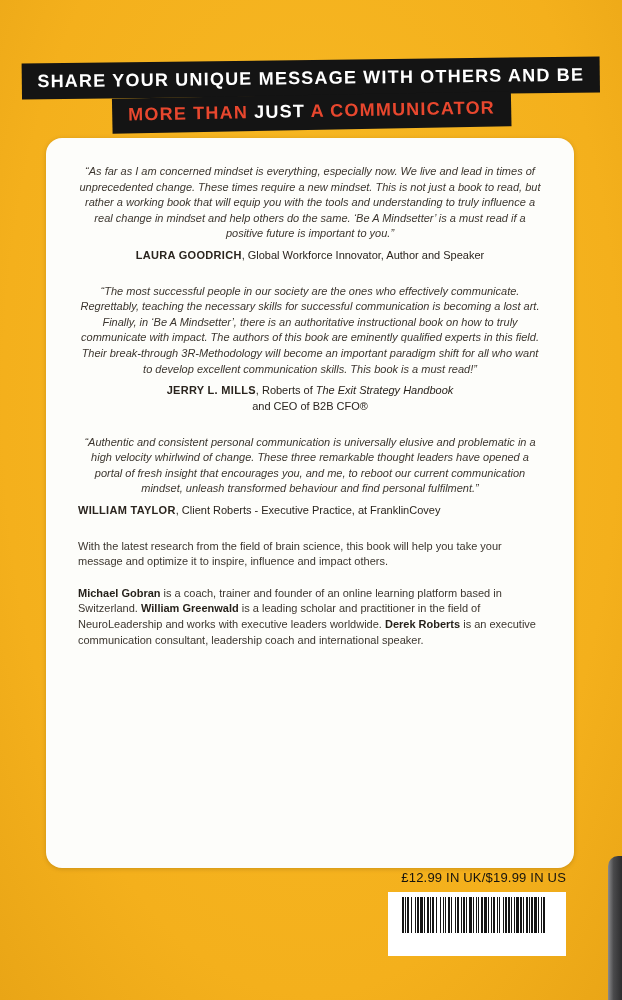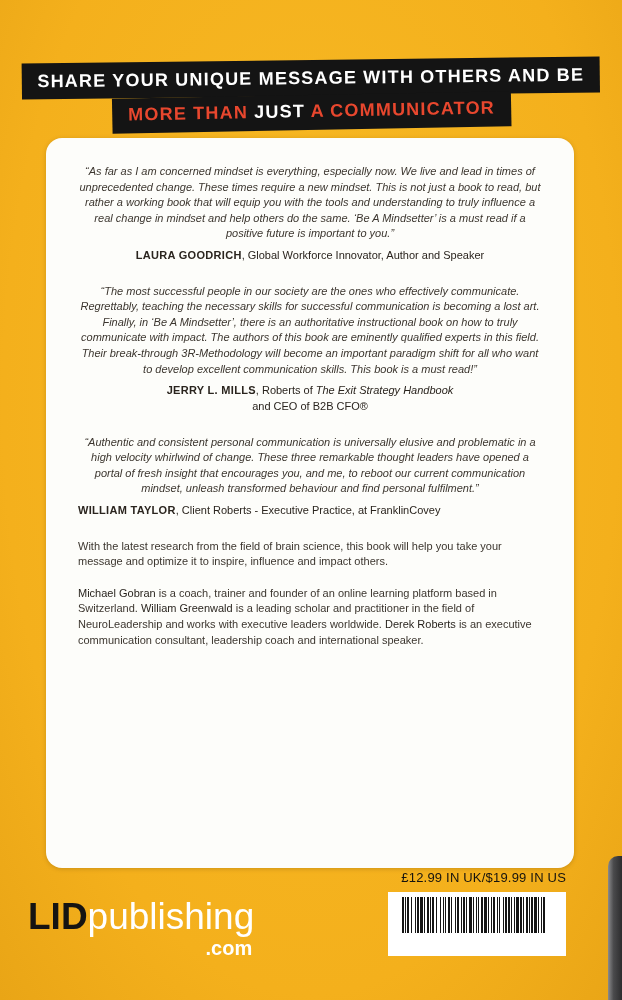--- a/index.html
+++ b/index.html
@@ -67,21 +67,21 @@
   .attr .name{font-weight:bold;letter-spacing:.3px;}
   .attr .italic{font-style:italic;margin-top:13px;}
   .blurb{
     margin:0 0 16px 0;
     text-align:left;
   }
   .bios{
     margin:0;
     text-align:left;
   }
-  .bios .bname{font-weight:normal;color:#241f19;}
+  .bios .bname{font-weight:bold;color:#241f19;}
 
   
   .logo{
     position:absolute;left:28px;top:898px;
     display:inline-block;
     line-height:1;
   }
   .logo-line1{
     font-size:37px;
     letter-spacing:0;
@@ -167,24 +167,20 @@
 
     <p class="quote">“Authentic and consistent personal communication is universally elusive and problematic in a high velocity whirlwind of change. These three remarkable thought leaders have opened a portal of fresh insight that encourages you, and me, to reboot our current communication mindset, unleash transformed behaviour and find personal fulfilment.”</p>
     <p class="attr left"><span class="name">WILLIAM TAYLOR</span><span>, Client Roberts - Executive Practice, at FranklinCovey</span></p>
 
     <p class="blurb">With the latest research from the field of brain science, this book will help you take your message and optimize it to inspire, influence and impact others.</p>
 
     <p class="bios"><span class="bname">Michael Gobran</span><span> is a coach, trainer and founder of an online learning platform based in Switzerland. </span><span class="bname">William Greenwald</span><span> is a leading scholar and practitioner in the field of NeuroLeadership and works with executive leaders worldwide. </span><span class="bname">Derek Roberts</span><span> is an executive communication consultant, leadership coach and international speaker.</span></p>
 
   </div>
 
-  <div class="logo">
-    <div class="logo-line1"><span class="lid">LID</span><span class="pub">publishing</span></div>
-    <div class="logo-com">.com</div>
-  </div>
 
   <div class="price">£12.99 IN UK/$19.99 IN US</div>
 
   <div class="barcode-box">
     <div class="bars" id="bars">
         <i class="" style="width:2px"></i>
         <i class="sp" style="width:1px"></i>
         <i class="" style="width:1px"></i>
         <i class="sp" style="width:1px"></i>
         <i class="" style="width:2px"></i>

